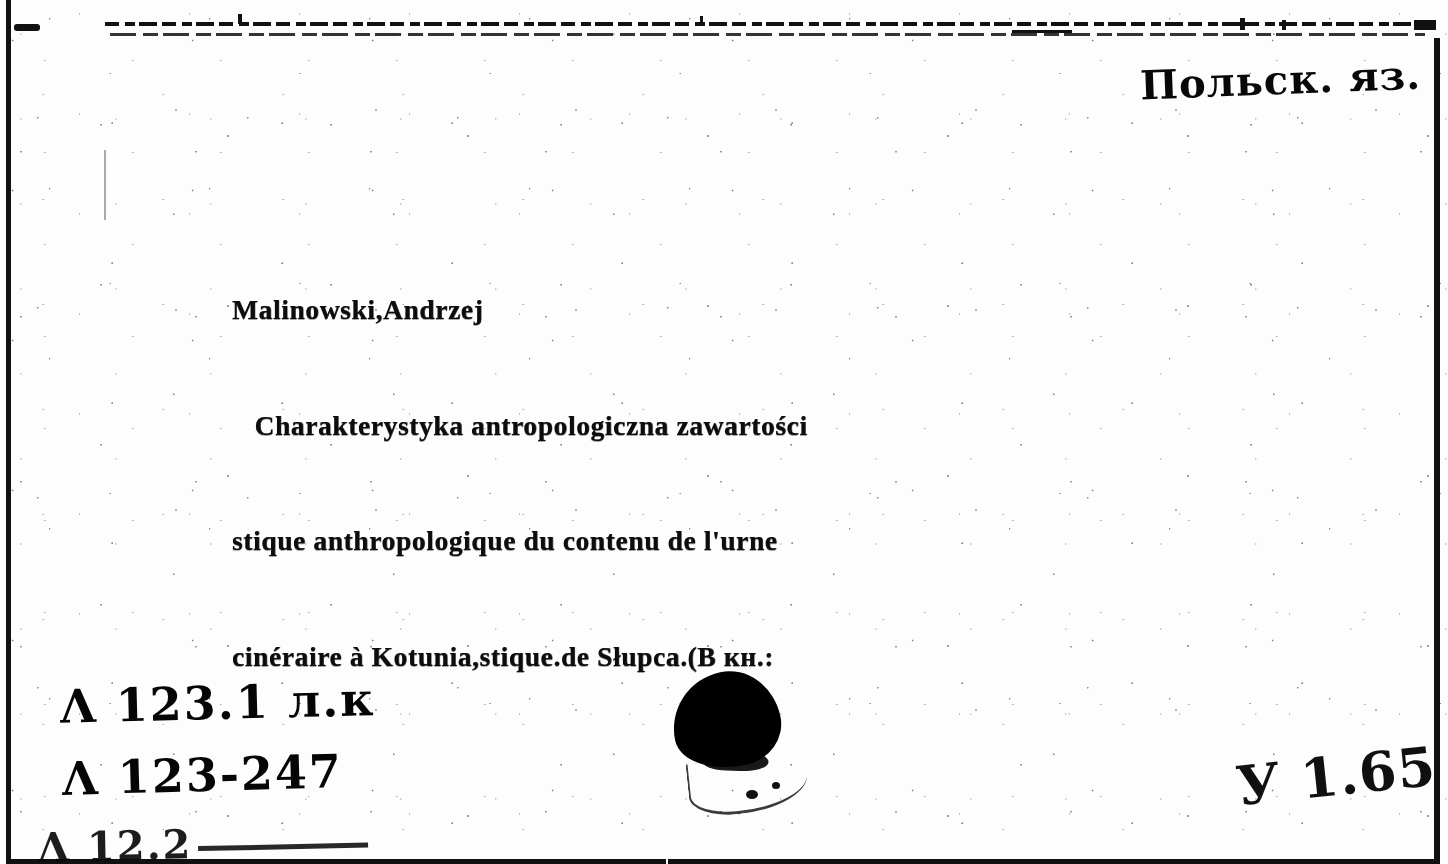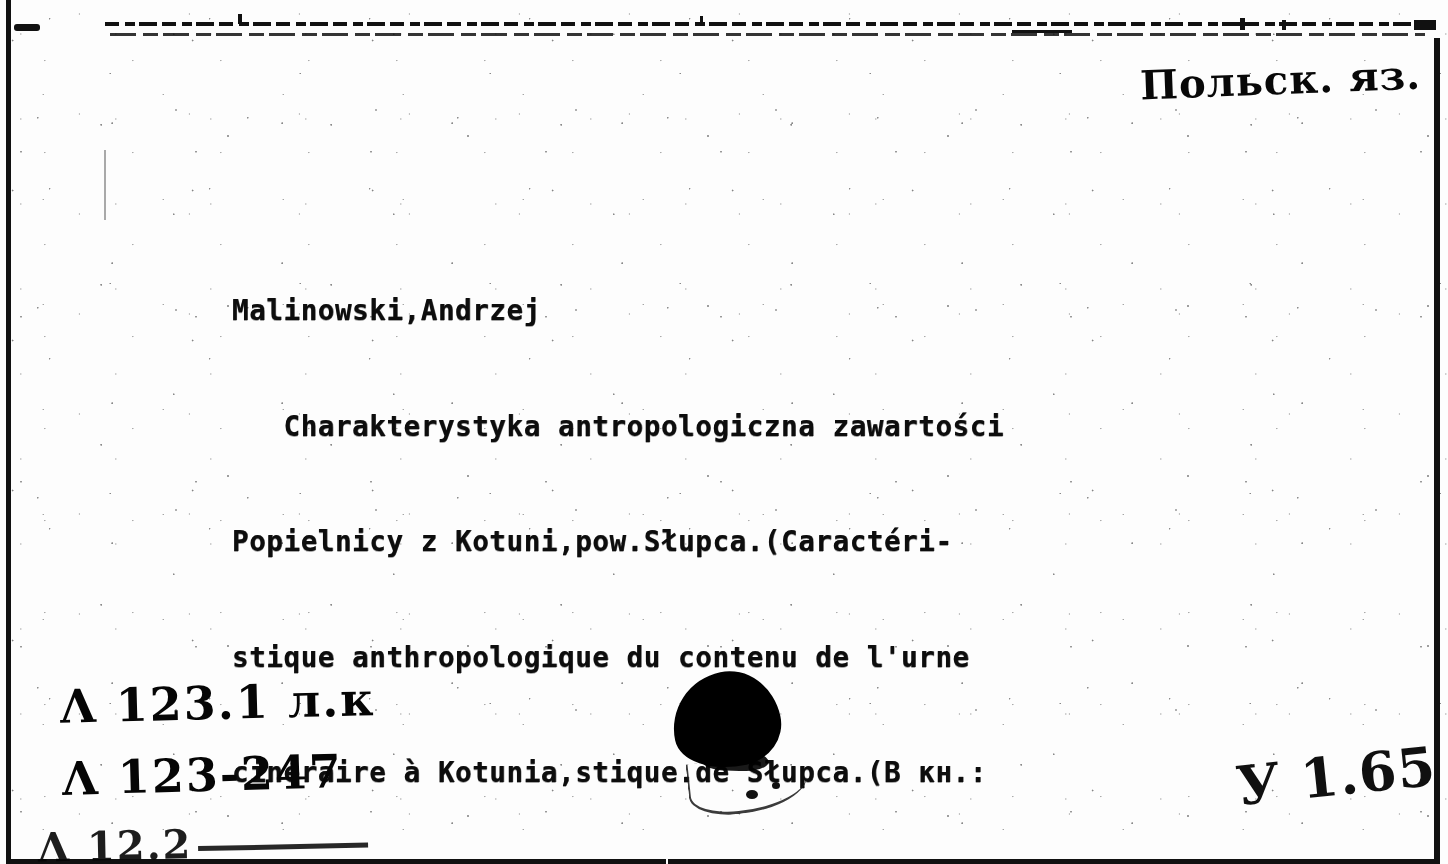--- a/index.html
+++ b/index.html
@@ -126,21 +126,21 @@
     width: 1200px;
     font-family: "DejaVu Sans Mono", monospace;
     font-size: 27.5px;
     font-weight: 700;
     line-height: 38.5px;
     letter-spacing: 0.6px;
     white-space: pre;
     color: #0d0d0d;
     text-shadow: 0.6px 0 0 rgba(0,0,0,.55), 0 0.6px 0 rgba(0,0,0,.35);
   }
-  #typed .ln { display: block; }
+  #typed .ln { display: block; font-family: Liberation Serif, serif; }
 
   
   .callno {
     position: absolute;
     font-family: "DejaVu Serif", serif;
     font-weight: 700;
     font-size: 46px;
     color: #050505;
     letter-spacing: 2px;
   }
@@ -239,21 +239,20 @@
   <div class="frame-bottom-l"></div>
   <div class="frame-bottom-r"></div>
 
   <div id="scan-streak"></div>
 
   <div id="lang-note" class="hw">Польск. яз.</div>
 
   <div id="typed">
     <span class="ln">Malinowski,Andrzej</span>
     <span class="ln">   Charakterystyka antropologiczna zawartości</span>
-    <span class="ln">Popielnicy z Kotuni,pow.Słupca.(Caractéri-</span>
     <span class="ln">stique anthropologique du contenu de l'urne</span>
     <span class="ln">cinéraire à Kotunia,stique.de Słupca.(В кн.:</span>
     
     
     
     
   </div>
 
   <div id="callno-1" class="callno">Λ 123.1 л.к</div>
   <div id="callno-2" class="callno">Λ 123-247</div>

